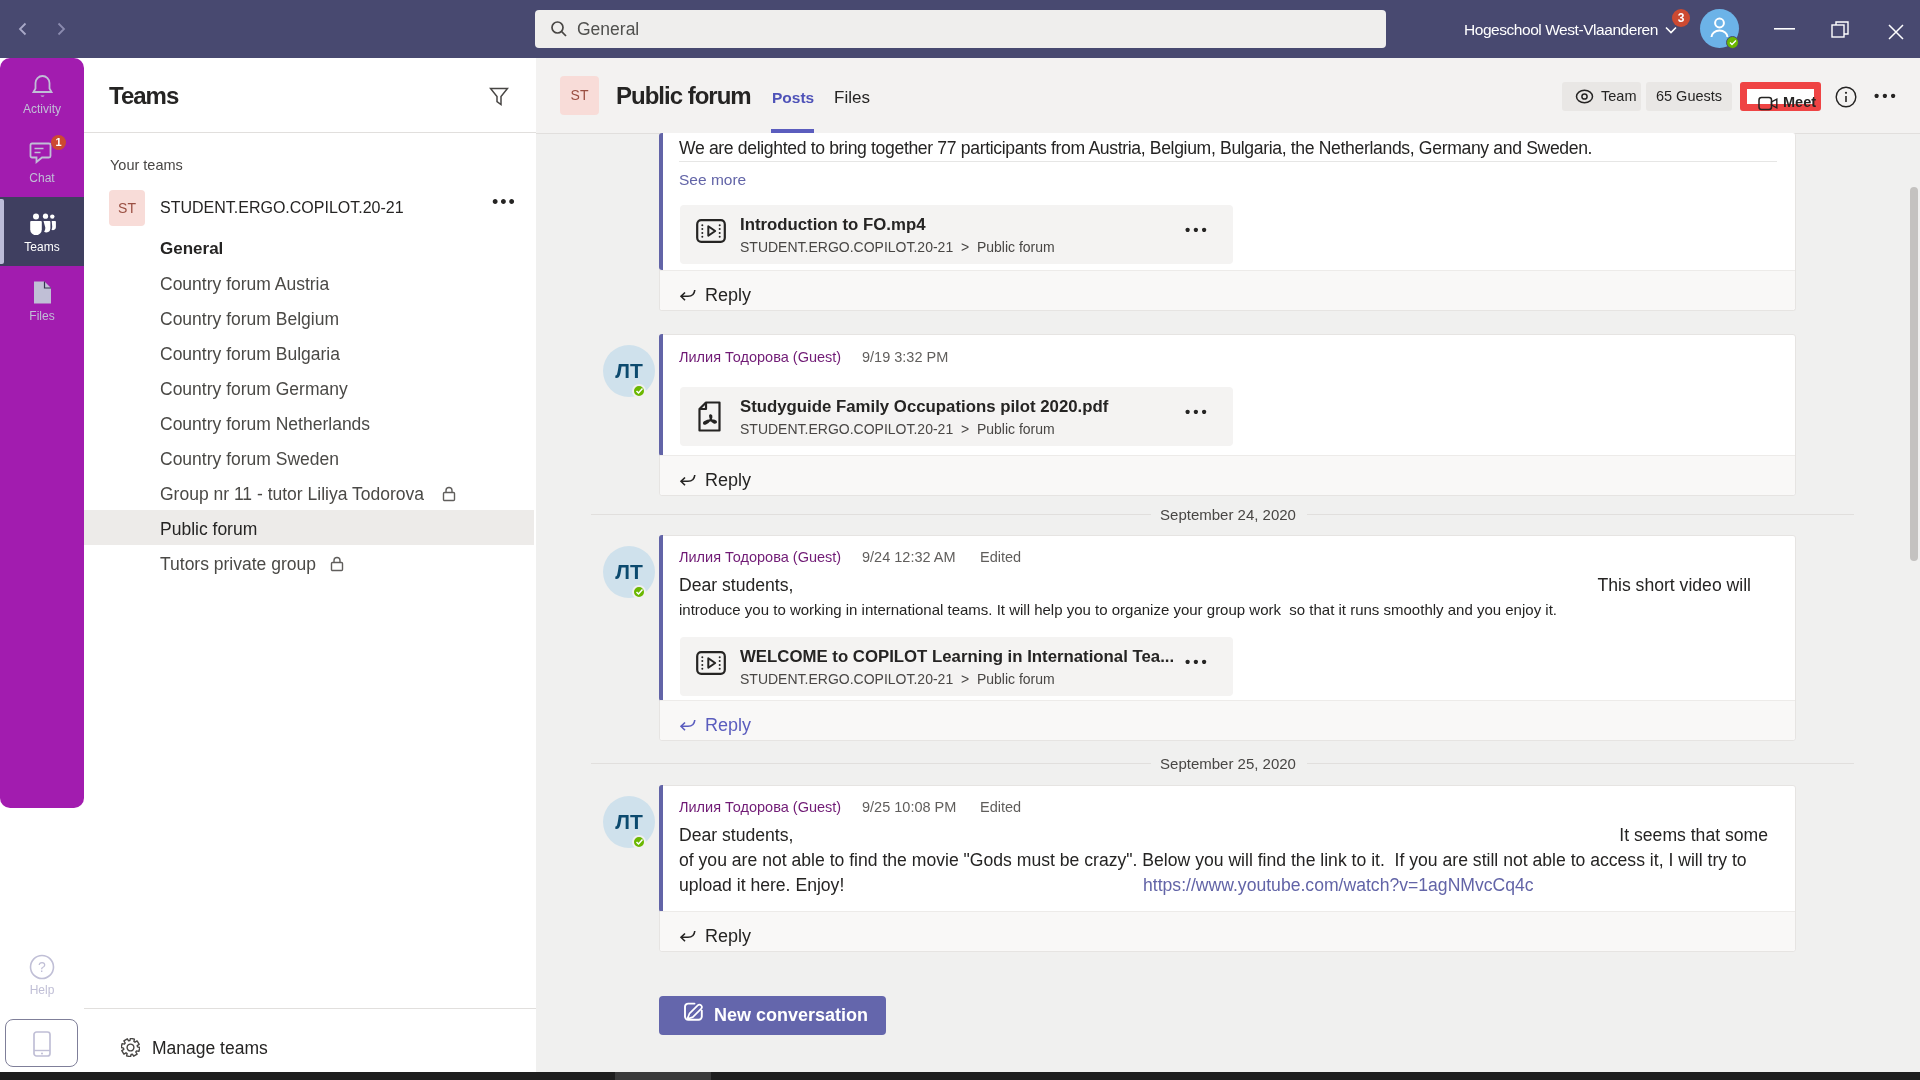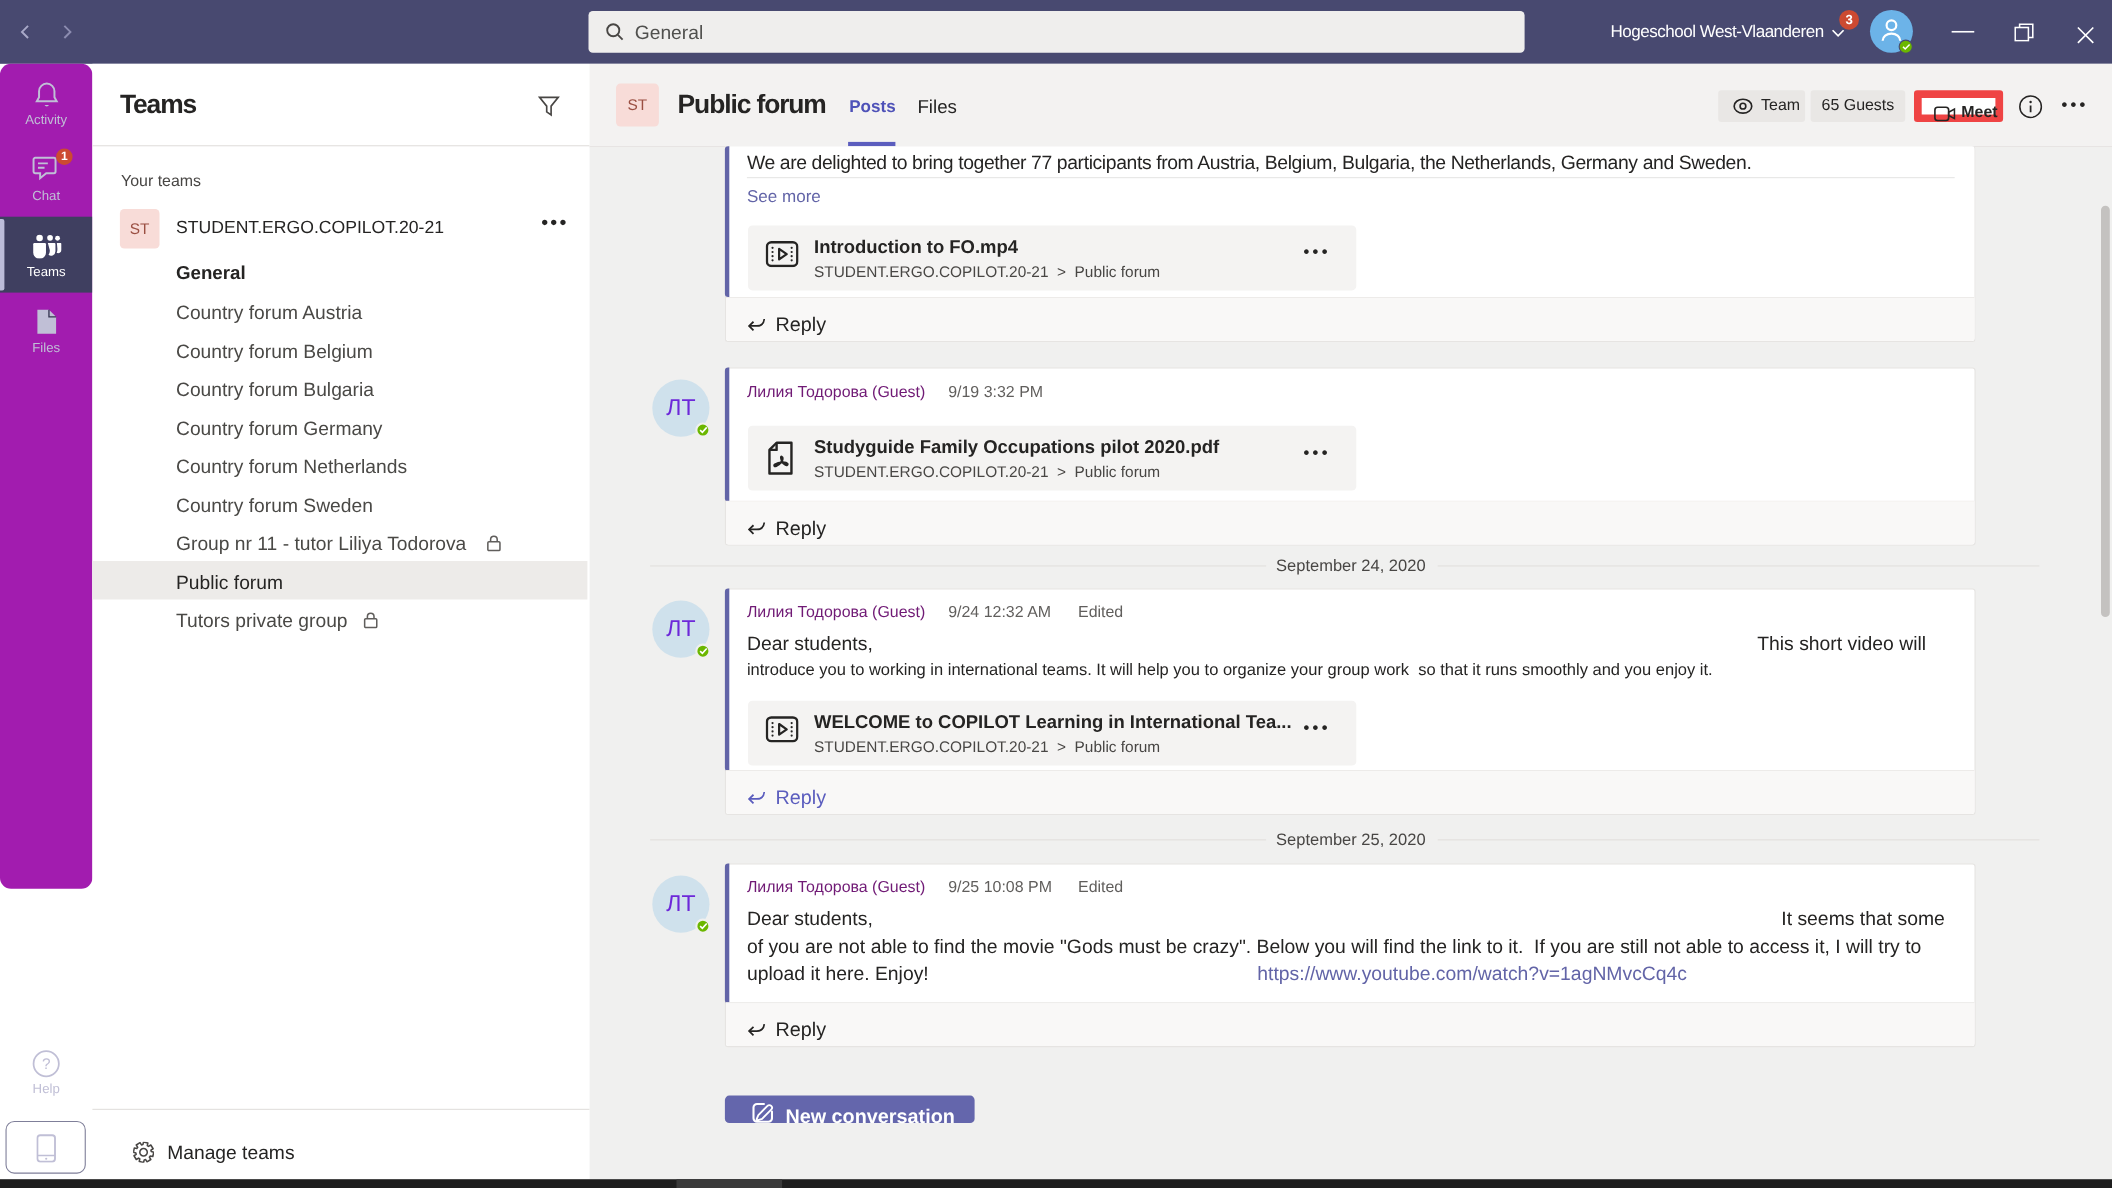--- a/index.html
+++ b/index.html
@@ -52,24 +52,24 @@
 .accent { position:absolute; left:-1px; top:-1px; width:4px; background:#6264A7; border-radius:3px 0 0 3px; }
 .replyrow { position:absolute; left:0; bottom:0; width:1135px; background:#F9F8F7; border-top:1px solid #EDEBE9; border-radius:0 0 3px 3px; }
 .replytxt { position:absolute; left:45px; top:14px; font-size:18px; color:#252423; }
 .msg-name { position:absolute; left:19px; font-size:14.5px; font-weight:normal; color:#701a75; white-space:nowrap; }
 .msg-time { position:absolute; font-size:14.5px; color:#605E5C; white-space:nowrap; }
 .msg-body { position:absolute; left:19px; font-size:17.6px; color:#252423; line-height:24.7px; white-space:nowrap; }
 .att { position:absolute; left:20px; width:553px; height:59px; background:#F4F3F2; border-radius:4px; }
 .att-t { position:absolute; left:60px; top:10px; font-size:16.8px; font-weight:bold; color:#252423; white-space:nowrap; }
 .att-s { position:absolute; left:60px; top:34px; font-size:14px; color:#484644; white-space:nowrap; }
 .att-m { position:absolute; left:505px; top:16px; font-size:15px; color:#252423; letter-spacing:3px; font-weight:bold; }
-.avatar { position:absolute; left:57px; width:52px; height:52px; border-radius:50%; background:#CFE1EC; color:#6d28d9; font-size:21px; font-weight:normal; text-align:center; line-height:52px; }
+.avatar { position:absolute; left:67px; width:52px; height:52px; border-radius:50%; background:#CFE1EC; color:#0c4a6e; font-size:21px; font-weight:bold; text-align:center; line-height:52px; }
 .datediv { position:absolute; width:1384px; text-align:center; font-size:15px; color:#484644; }
 .dline { position:absolute; top:8px; height:1px; background:#E1DFDD; }
-.newconv { position:absolute; left:123px; top:862px; width:227px; height:25px; background:#6466AC; border-radius:4px; color:#fff; font-size:18px; font-weight:bold; line-height:39px; }
+.newconv { position:absolute; left:123px; top:862px; width:227px; height:39px; background:#6466AC; border-radius:4px; color:#fff; font-size:18px; font-weight:bold; line-height:39px; }
 .taskbar { left:0; top:1072px; width:1920px; height:8px; background:#1E1E1E; }
 .scrollthumb { position:absolute; left:1374px; top:53px; width:8px; height:374px; background:#C4C2C0; border-radius:4px; }
 a.purp, .purp { color:#6264A7; text-decoration:none; }
 </style>
 </head>
 <body>
 <div id="app">
 
   <div class="abs topbar">
     <svg class="abs" style="left:15px;top:21px" width="16" height="16" viewBox="0 0 16 16">

